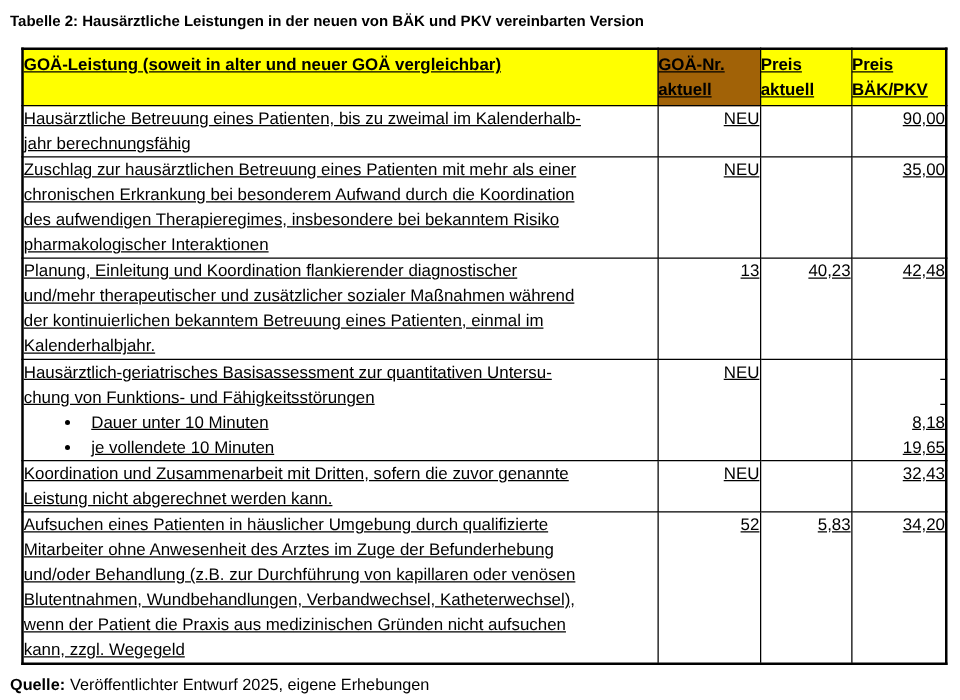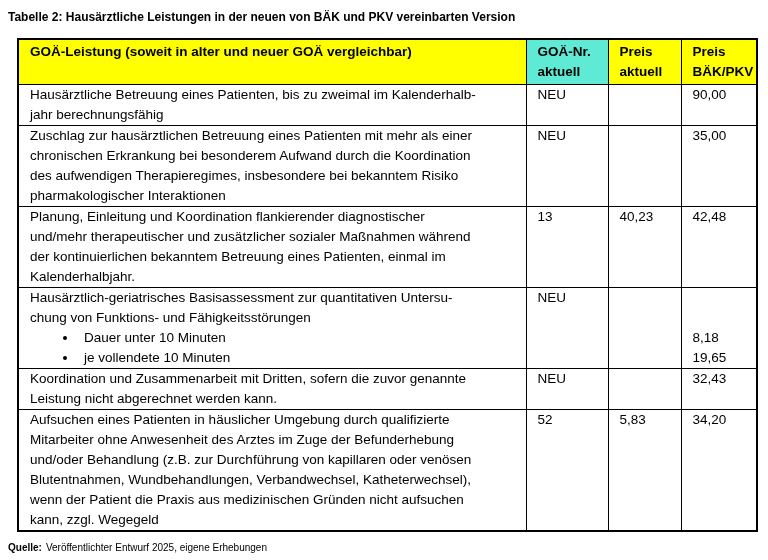--- a/index.html
+++ b/index.html
@@ -21,34 +21,35 @@
   table.goae {
     border-collapse: collapse;
     table-layout: fixed;
     width: 739px;
     margin-left: 9px;
     border: 2px solid #000;
   }
   table.goae th, table.goae td {
     border: 1.5px solid #000;
     vertical-align: top;
-    padding: 0 11px;
+    padding: 0 0;
     line-height: 20px;
+    text-decoration: underline;
   }
   table.goae th {
     font-weight: bold;
     text-align: left;
     padding-top: 2px;
     padding-bottom: 2px;
   }
-  td.num { text-align: left; padding-right: 7px; margin-left: 36px; }
+  td.num { text-align: right; padding-right: 7px; margin-left: 36px; }
   .tline { min-height: 20px; white-space: pre; }
   ul.bullets { margin: 0; padding-left: 48px; list-style: disc; }
   ul.bullets li { line-height: 20px; padding-left: 6px; white-space: pre; }
-  .source { margin-top: 7px; font-size: 10px; line-height: 17px; }
+  .source { margin-top: 7px; font-size: 13px; line-height: 17px; }
   .source .lbl { font-weight: bold; }
   .source .txt { margin-left: 4px; }
 </style>
 </head>
 <body>
 
 <div class="page">
   <div class="caption">Tabelle 2: Hausärztliche Leistungen in der neuen von BÄK und PKV vereinbarten Version</div>
 
   <table class="goae">
@@ -56,21 +57,21 @@
         <col style="width: 508px;">
         <col style="width: 82px;">
         <col style="width: 73px;">
         <col style="width: 76px;">
       </colgroup>
     <thead>
         <tr>
           <th style="background: rgb(255, 255, 0);">
             <div class="tline">GOÄ-Leistung (soweit in alter und neuer GOÄ vergleichbar)</div>
           </th>
-          <th style="background: #5eead4;">
+          <th style="background: #a16207;">
             <div class="tline">GOÄ-Nr.</div>
             <div class="tline">aktuell</div>
           </th>
           <th style="background: rgb(255, 255, 0);">
             <div class="tline">Preis</div>
             <div class="tline">aktuell</div>
           </th>
           <th style="background: rgb(255, 255, 0);">
             <div class="tline">Preis</div>
             <div class="tline">BÄK/PKV</div>

